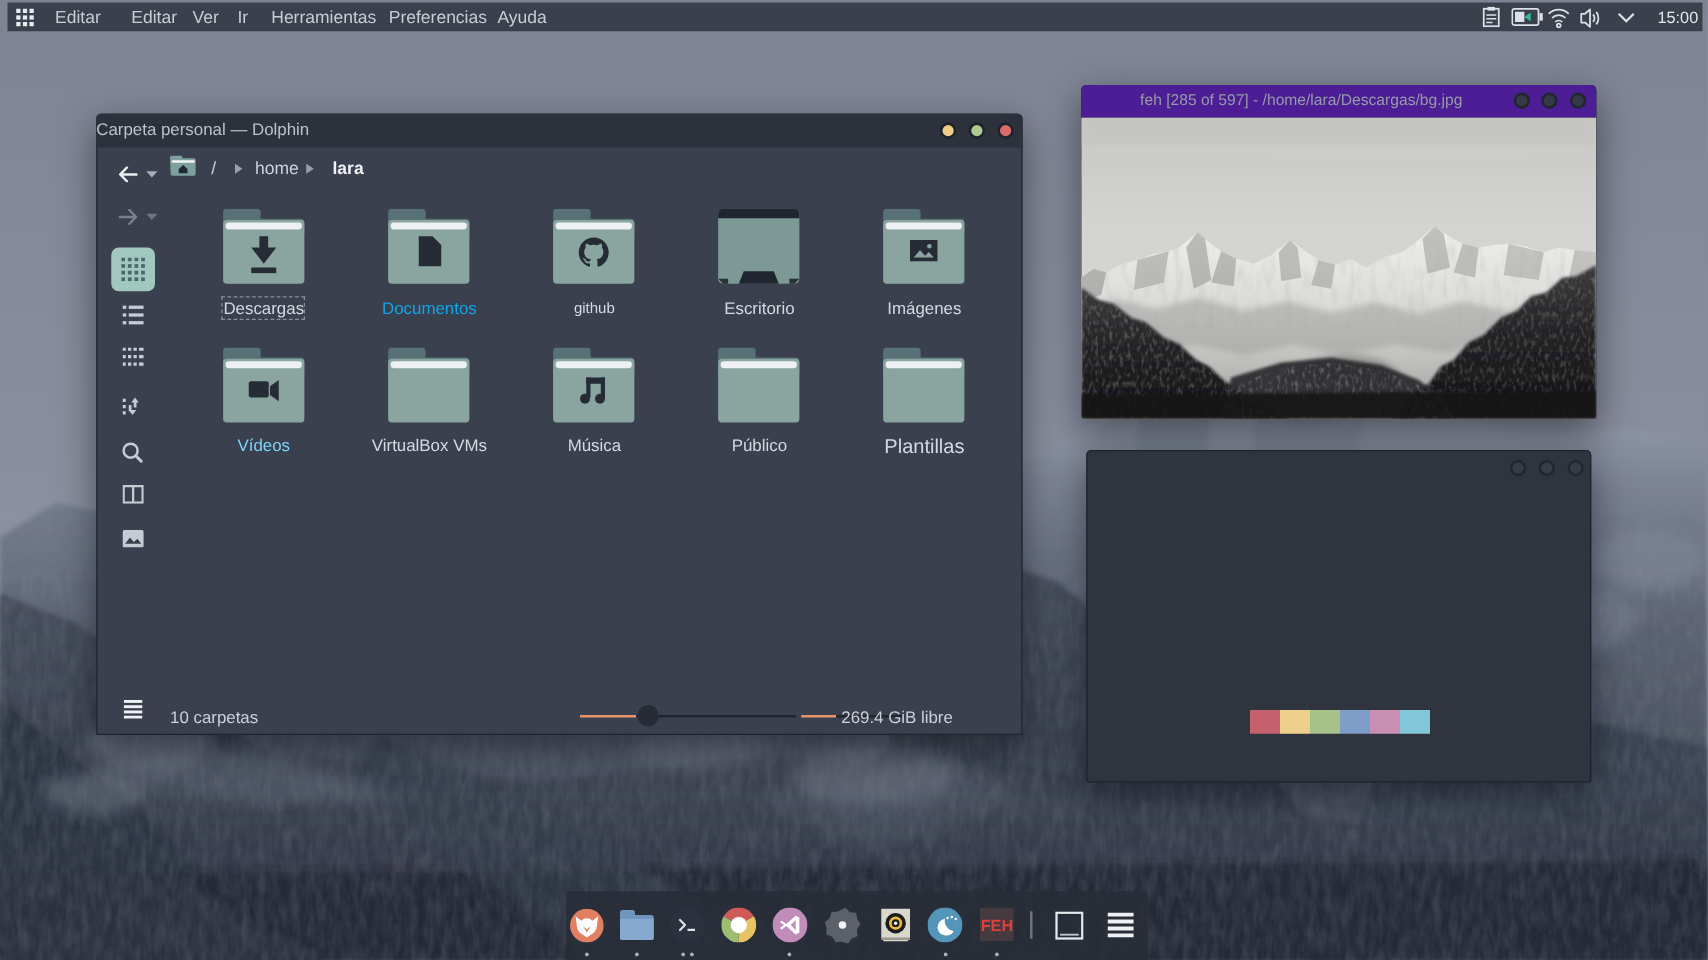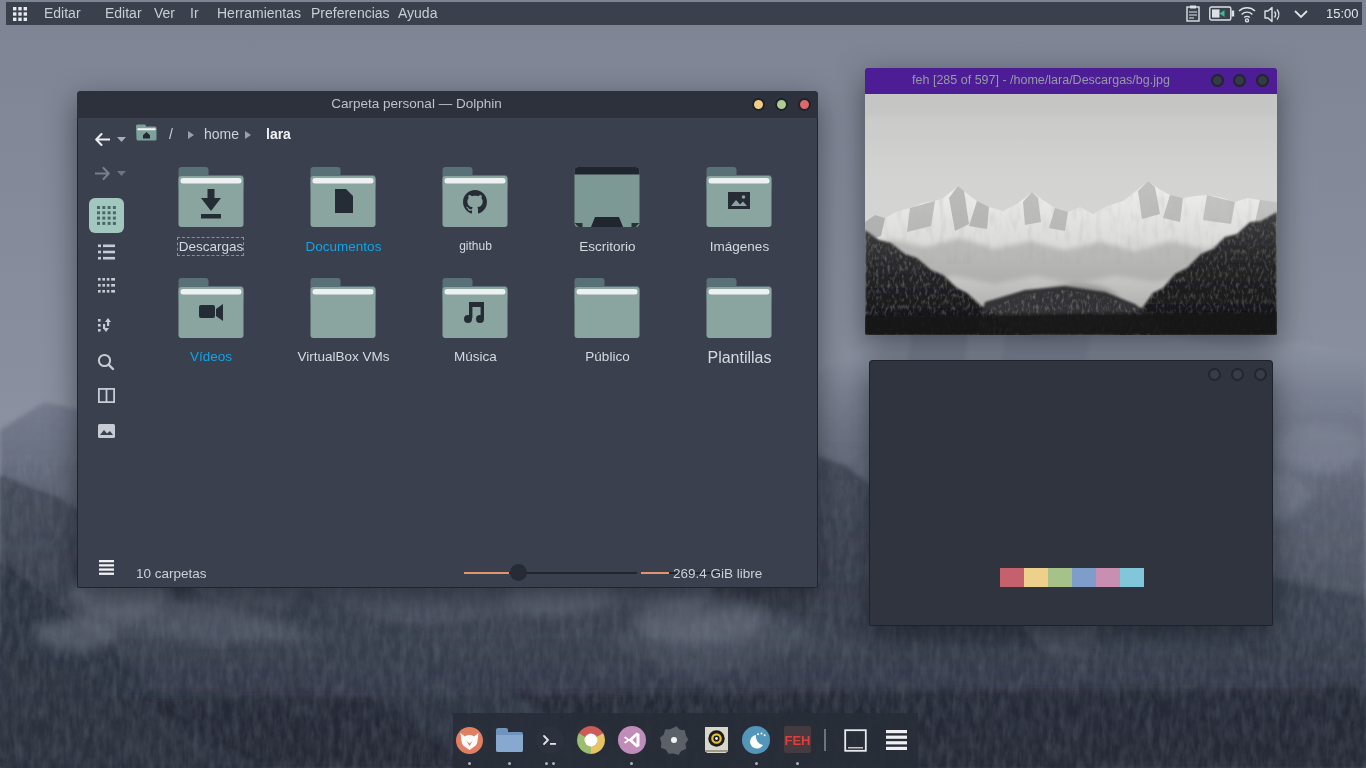--- a/index.html
+++ b/index.html
@@ -164,21 +164,21 @@
     <path d="M14.5,6.5 a5,5 0 0 1 0,6 M17,4.5 a8,8 0 0 1 0,10" fill="none" stroke="#dde1e7" stroke-width="1.4"></path>
   </svg>
   <svg class="abs" style="left:1287px;top:7px" width="16" height="10" viewBox="0 0 16 10">
     <path d="M2,2 L8,8 L14,2" fill="none" stroke="#dde1e7" stroke-width="1.8"></path>
   </svg>
   <span class="abs" style="left:1320px;top:4px;font-size:13px;color:#e3e6eb">15:00</span>
 </div>
 
 <div id="dolphin" class="win" style="left:77px;top:91px;width:741px;height:497px;border-radius:4px 4px 2px 2px;background:#3a404d">
   <div class="tbar" style="height:27px;background:#2c313c;border-radius:4px 4px 0 0">
-    <span class="abs" style="left:0;right:62px;top:5px;text-align:center;font-size:13.5px;color:#bcc1ca">Carpeta personal — Dolphin</span>
+    <span class="abs" style="left:0;right:62px;top:5px;text-align:left;font-size:13.5px;color:#bcc1ca">Carpeta personal — Dolphin</span>
     <div class="abs" style="left:752px;top:98px"></div>
   </div>
 
   <div class="abs" style="left:675px;top:7px;width:13px;height:13px;border-radius:50%;background:#f0cd85;border:2px solid #1e222b"></div>
   <div class="abs" style="left:698px;top:7px;width:13px;height:13px;border-radius:50%;background:#aecb90;border:2px solid #1e222b"></div>
   <div class="abs" style="left:721px;top:7px;width:13px;height:13px;border-radius:50%;background:#d96a6a;border:2px solid #1e222b"></div>
 
   <svg class="abs" style="left:18px;top:42px" width="15" height="13" viewBox="0 0 15 13">
     <path d="M6.5,1 L1.2,6.5 L6.5,12 M1.6,6.5 L14.5,6.5" fill="none" stroke="#eceef2" stroke-width="2" stroke-linecap="round" stroke-linejoin="round"></path>
   </svg>
@@ -366,21 +366,21 @@
   <svg class="abs" style="left:496px;top:187px" width="68" height="62" viewBox="0 0 68 62">
     <path d="M1.5,3 a3,3 0 0 1 3,-3 h24 a3,3 0 0 1 3,3 v5 h32 a3,3 0 0 1 3,3 v10 h-65 Z" fill="#587177"></path>
     <rect x="1.5" y="9" width="65" height="51" rx="3" fill="#8aa49f"></rect>
     <rect x="3.5" y="11" width="61" height="5.5" rx="2.5" fill="#eef1f1"></rect>
   </svg>
   <svg class="abs" style="left:628px;top:187px" width="68" height="62" viewBox="0 0 68 62">
     <path d="M1.5,3 a3,3 0 0 1 3,-3 h24 a3,3 0 0 1 3,3 v5 h32 a3,3 0 0 1 3,3 v10 h-65 Z" fill="#587177"></path>
     <rect x="1.5" y="9" width="65" height="51" rx="3" fill="#8aa49f"></rect>
     <rect x="3.5" y="11" width="61" height="5.5" rx="2.5" fill="#eef1f1"></rect>
   </svg>
-  <span class="abs" style="left:68px;top:258px;width:132px;text-align:center;font-size:13.5px;color:#0ea5e9">Vídeos</span>
+  <span class="abs" style="left:68px;top:258px;width:132px;text-align:center;font-size:13.5px;color:#7dd3fc">Vídeos</span>
   <span class="abs" style="left:200px;top:258px;width:133px;text-align:center;font-size:13.5px;color:#d5d9e0">VirtualBox VMs</span>
   <span class="abs" style="left:332px;top:258px;width:133px;text-align:center;font-size:13.5px;color:#d5d9e0">Música</span>
   <span class="abs" style="left:464px;top:258px;width:133px;text-align:center;font-size:13.5px;color:#d5d9e0">Público</span>
   <span class="abs" style="left:596px;top:258px;width:133px;text-align:center;font-size:16px;color:#d5d9e0">Plantillas</span>
 </div>
 
 <div id="feh" class="win" style="left:865px;top:68px;width:412px;height:267px;border-radius:4px 4px 2px 2px;background:#2d323e">
   <div class="tbar" style="height:26px;background:#4c1d95;border-radius:4px 4px 0 0">
     <span class="abs" style="left:0;right:60px;top:5px;text-align:center;font-size:12.5px;color:#959ba6">feh [285 of 597] - /home/lara/Descargas/bg.jpg</span>
   </div>

